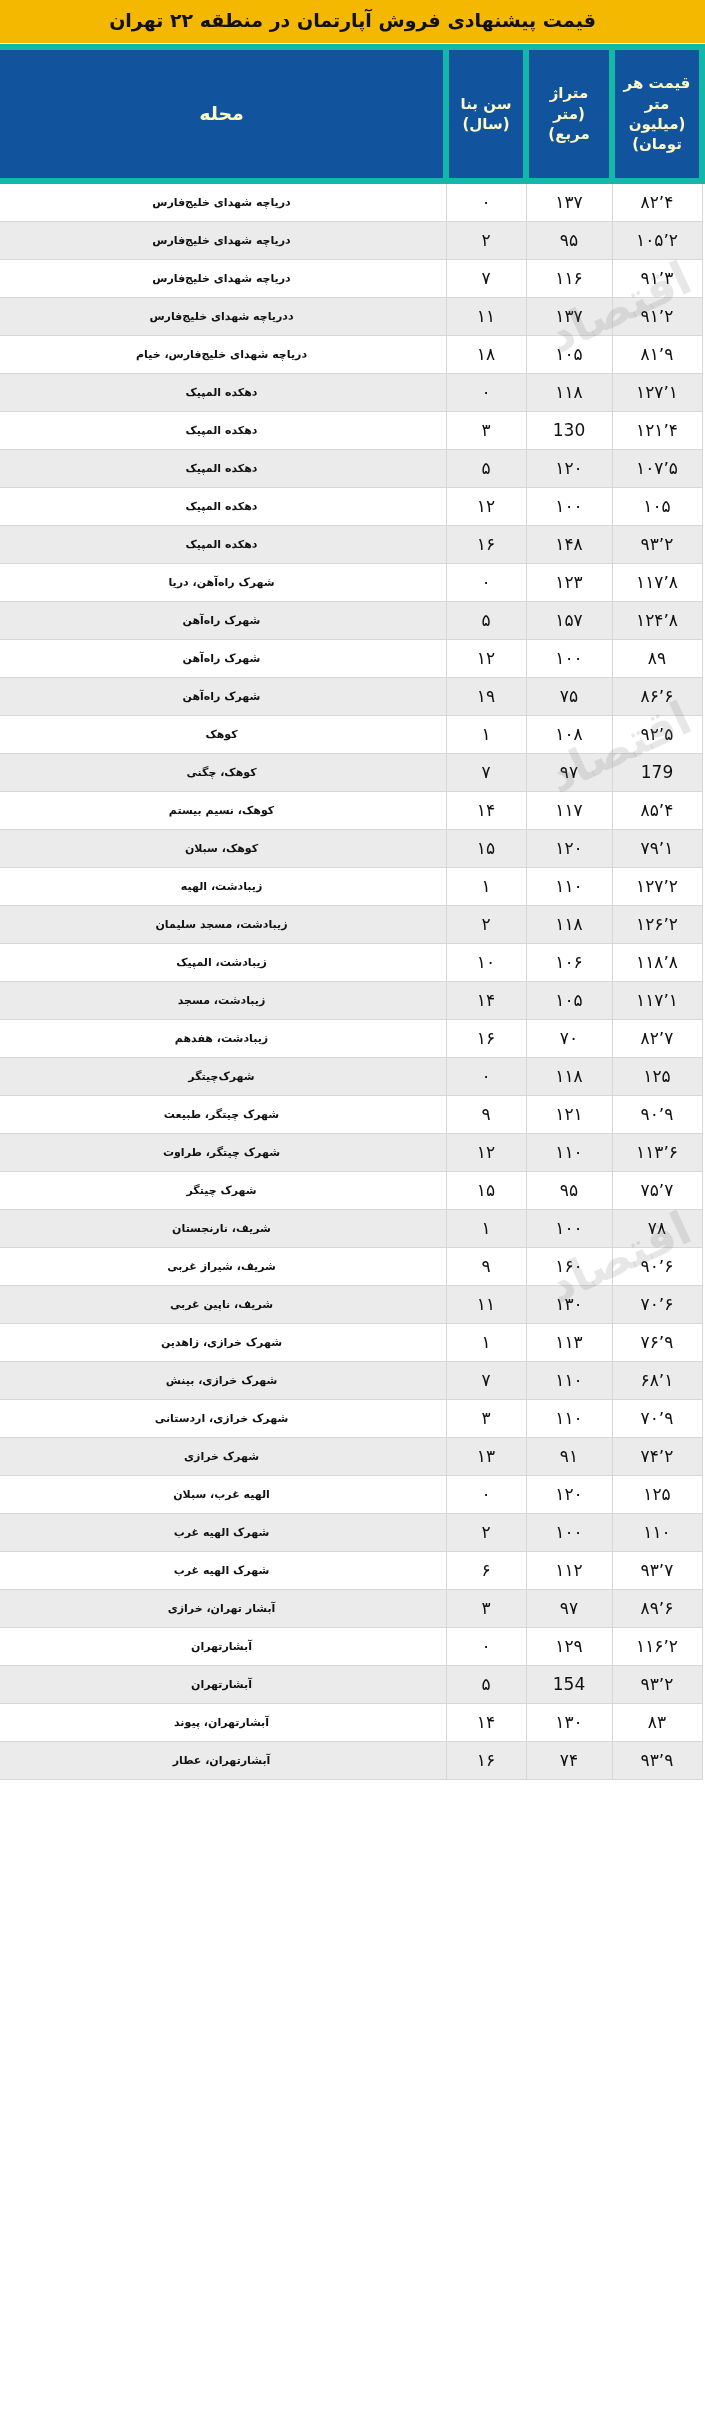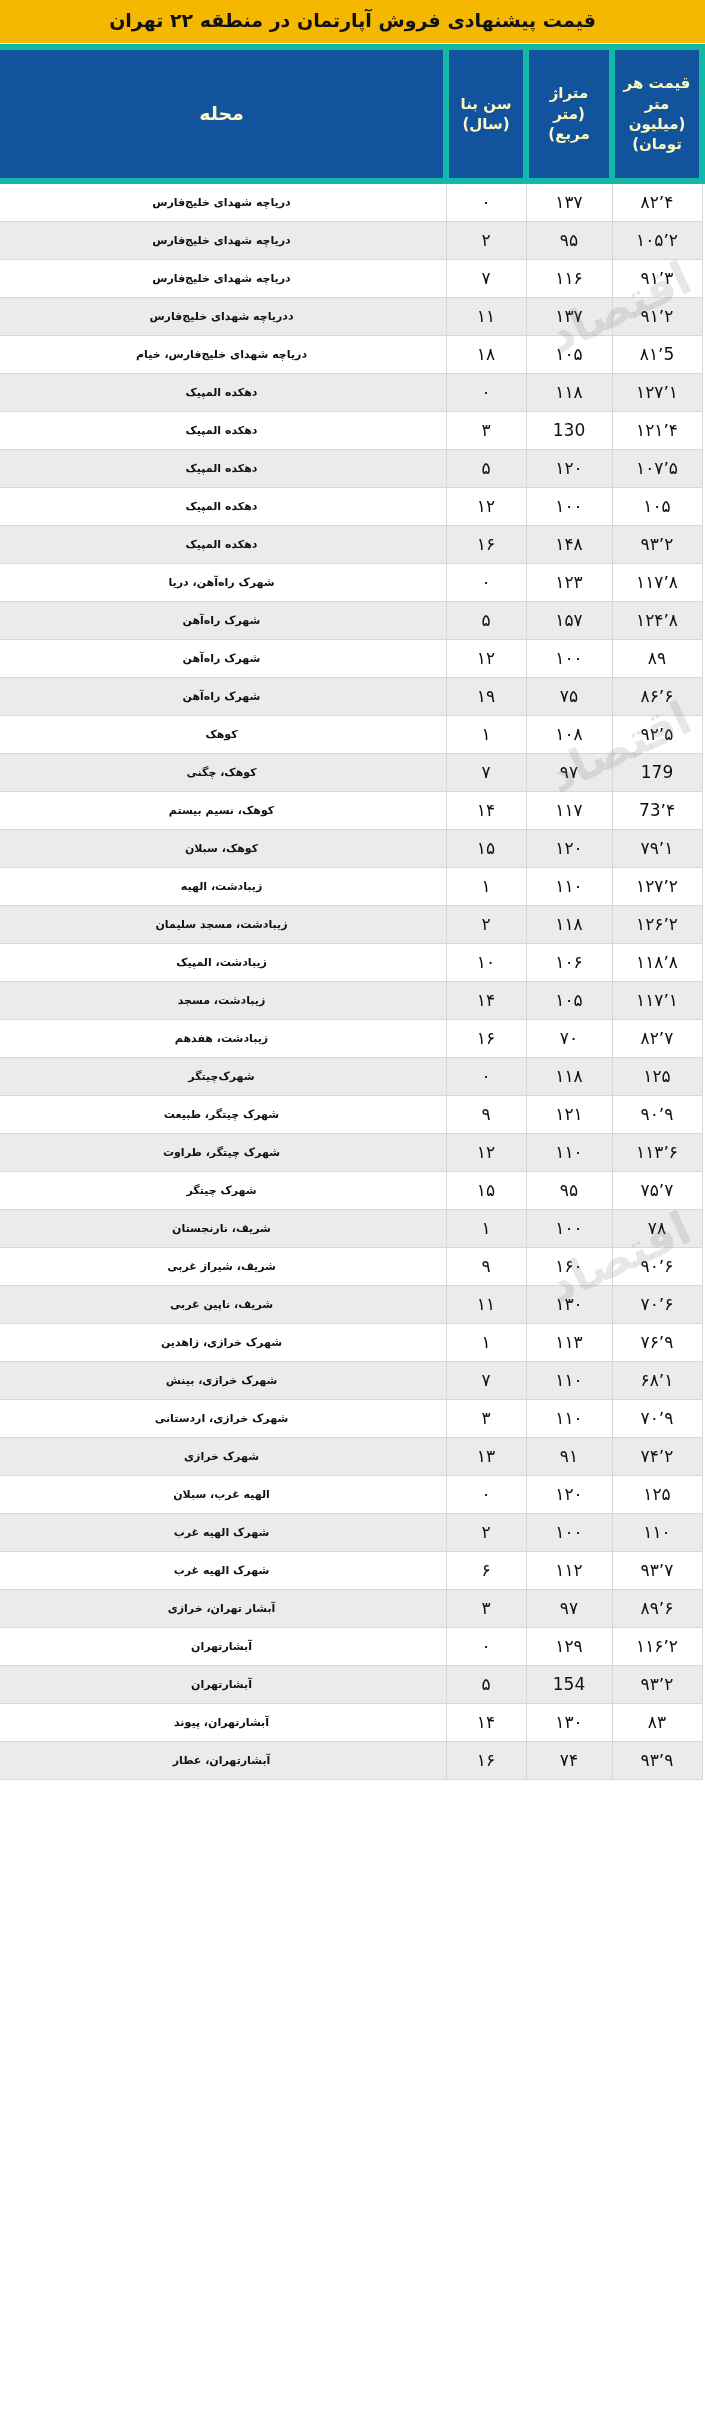--- a/index.html
+++ b/index.html
@@ -137,21 +137,21 @@
           <td class="num">۷</td>
           <td class="hood">دریاچه شهدای خلیج‌فارس</td>
         </tr>
         <tr class="alt">
           <td class="num">۹۱٬۲</td>
           <td class="num">۱۳۷</td>
           <td class="num">۱۱</td>
           <td class="hood">ددریاچه شهدای خلیج‌فارس</td>
         </tr>
         <tr>
-          <td class="num">۸۱٬5</td>
+          <td class="num">۸۱٬۹</td>
           <td class="num">۱۰۵</td>
           <td class="num">۱۸</td>
           <td class="hood">دریاچه شهدای خلیج‌فارس، خیام</td>
         </tr>
         <tr class="alt">
           <td class="num">۱۲۷٬۱</td>
           <td class="num">۱۱۸</td>
           <td class="num">۰</td>
           <td class="hood">دهکده المپیک</td>
         </tr>
@@ -209,21 +209,21 @@
           <td class="num">۱</td>
           <td class="hood">کوهک</td>
         </tr>
         <tr class="alt">
           <td class="num">179</td>
           <td class="num">۹۷</td>
           <td class="num">۷</td>
           <td class="hood">کوهک، چگنی</td>
         </tr>
         <tr>
-          <td class="num">73٬۴</td>
+          <td class="num">۸۵٬۴</td>
           <td class="num">۱۱۷</td>
           <td class="num">۱۴</td>
           <td class="hood">کوهک، نسیم بیستم</td>
         </tr>
         <tr class="alt">
           <td class="num">۷۹٬۱</td>
           <td class="num">۱۲۰</td>
           <td class="num">۱۵</td>
           <td class="hood">کوهک، سبلان</td>
         </tr>

